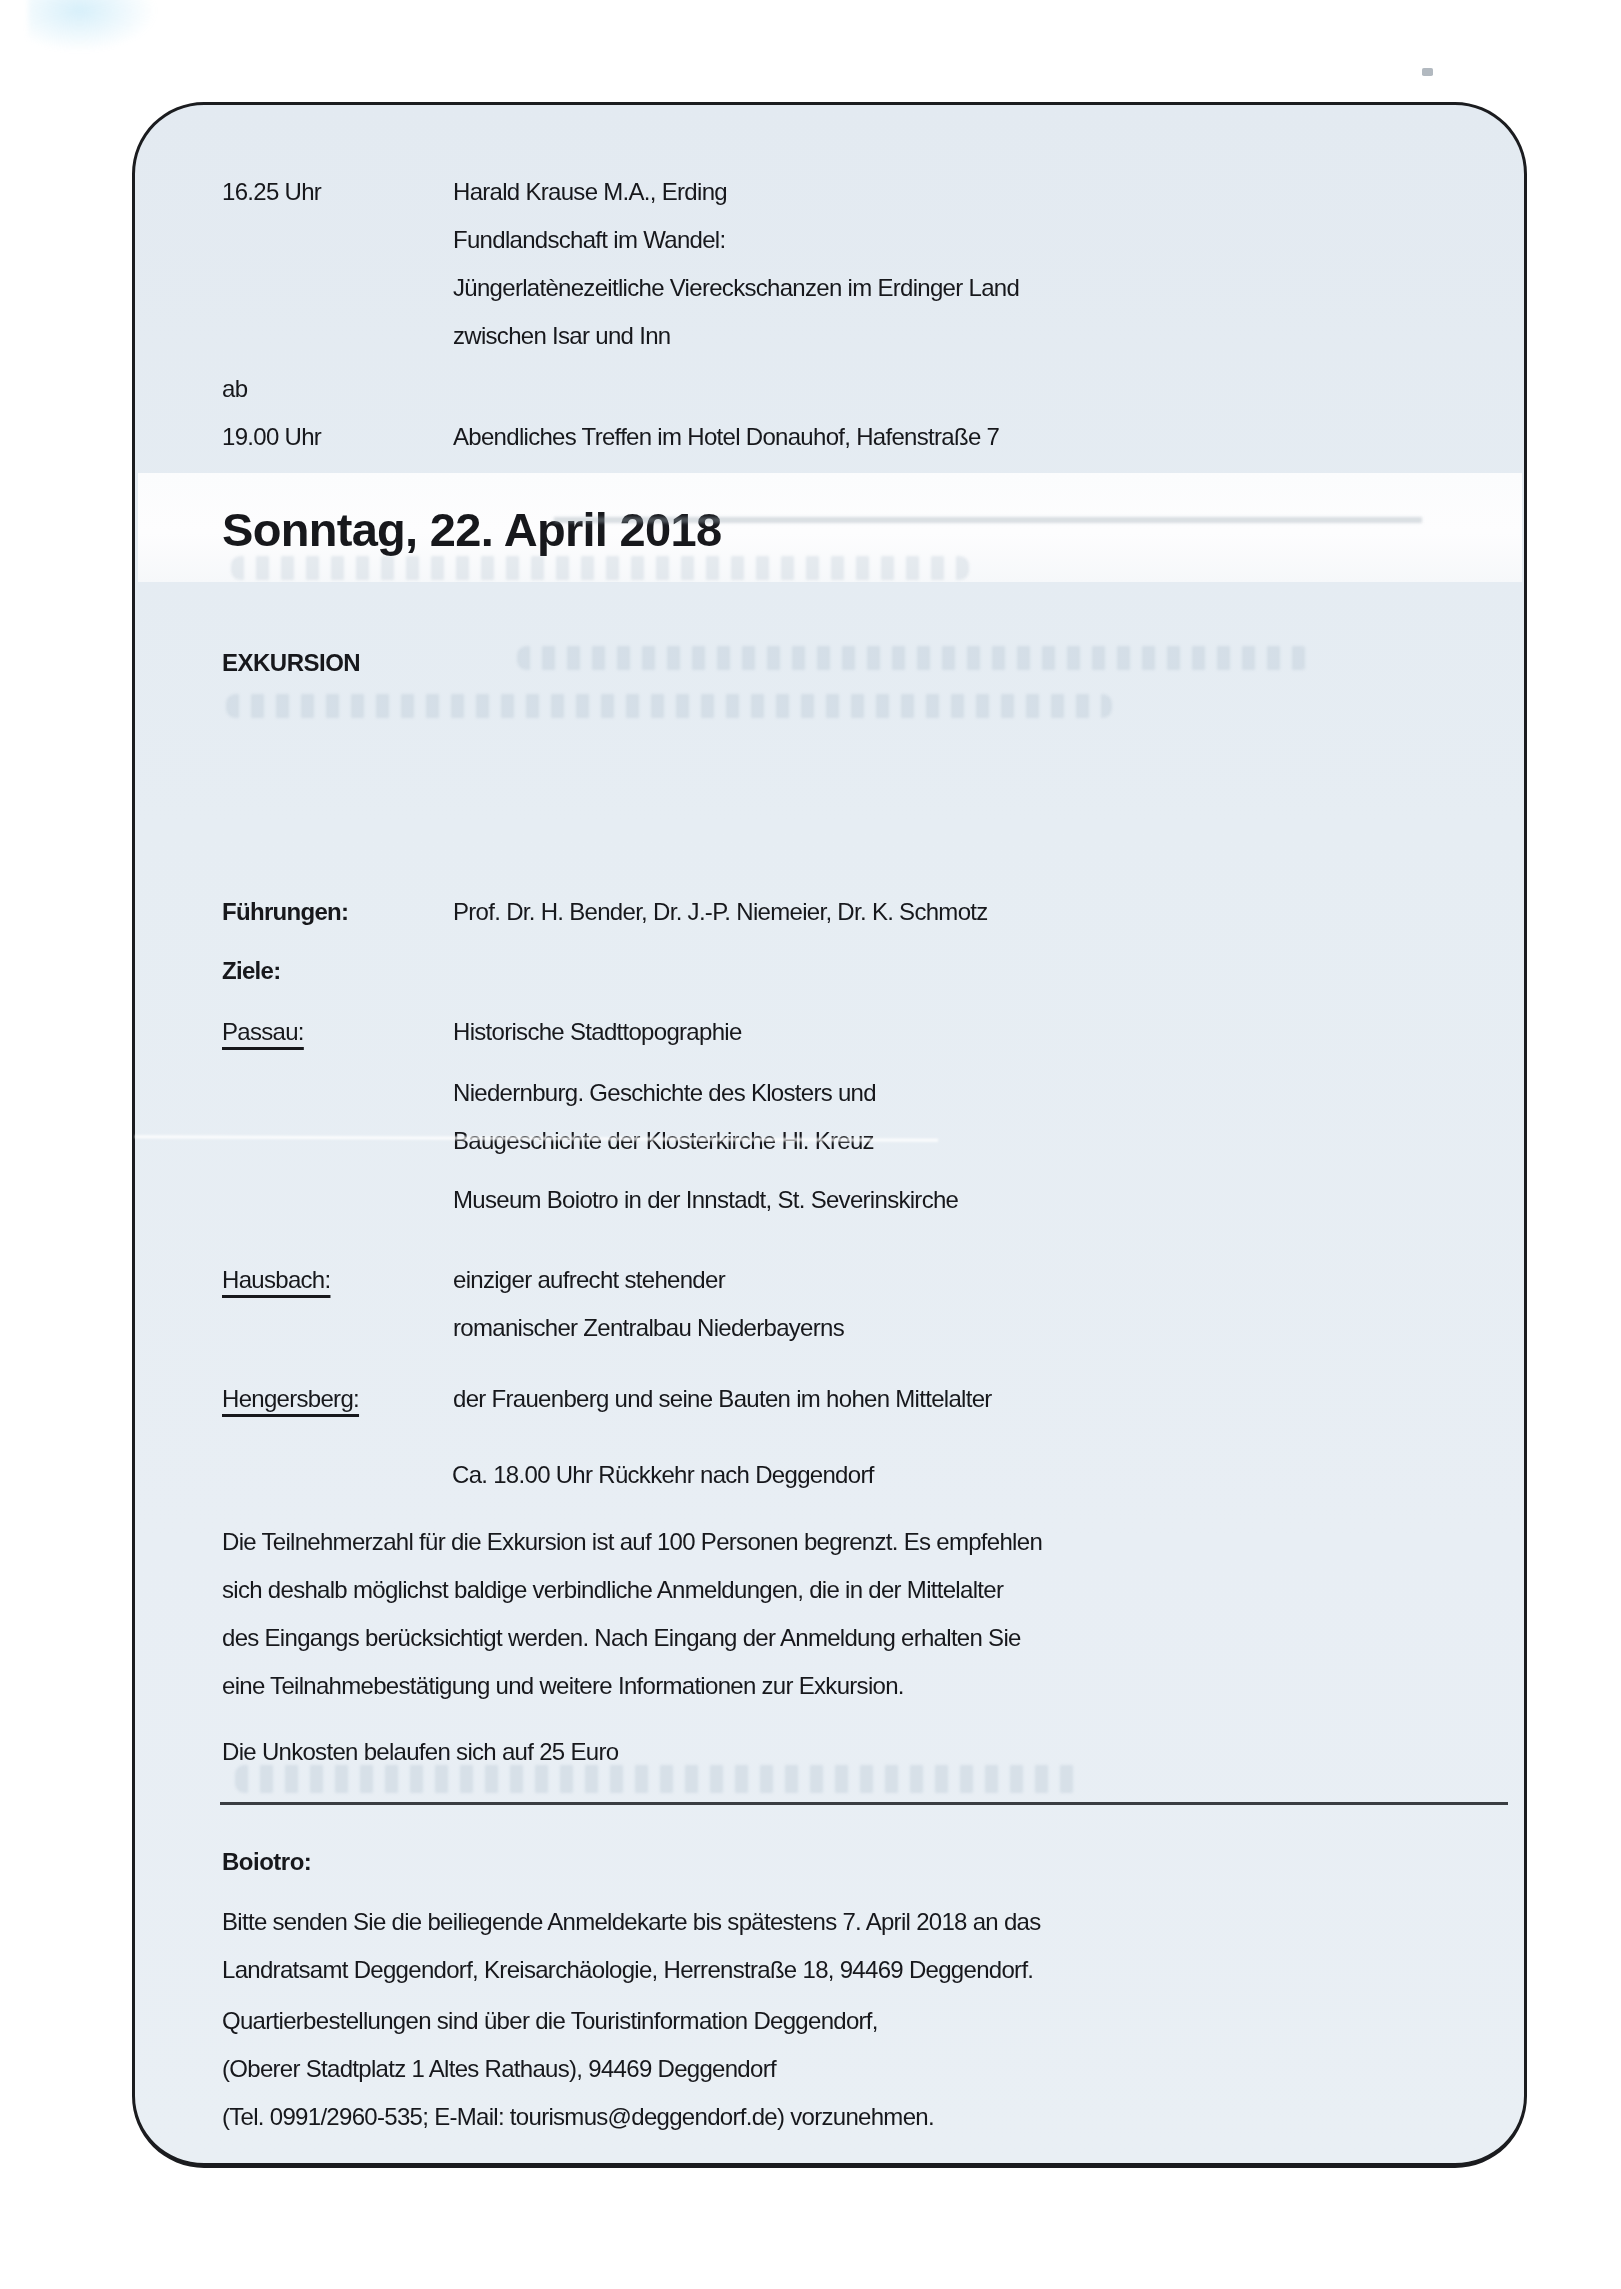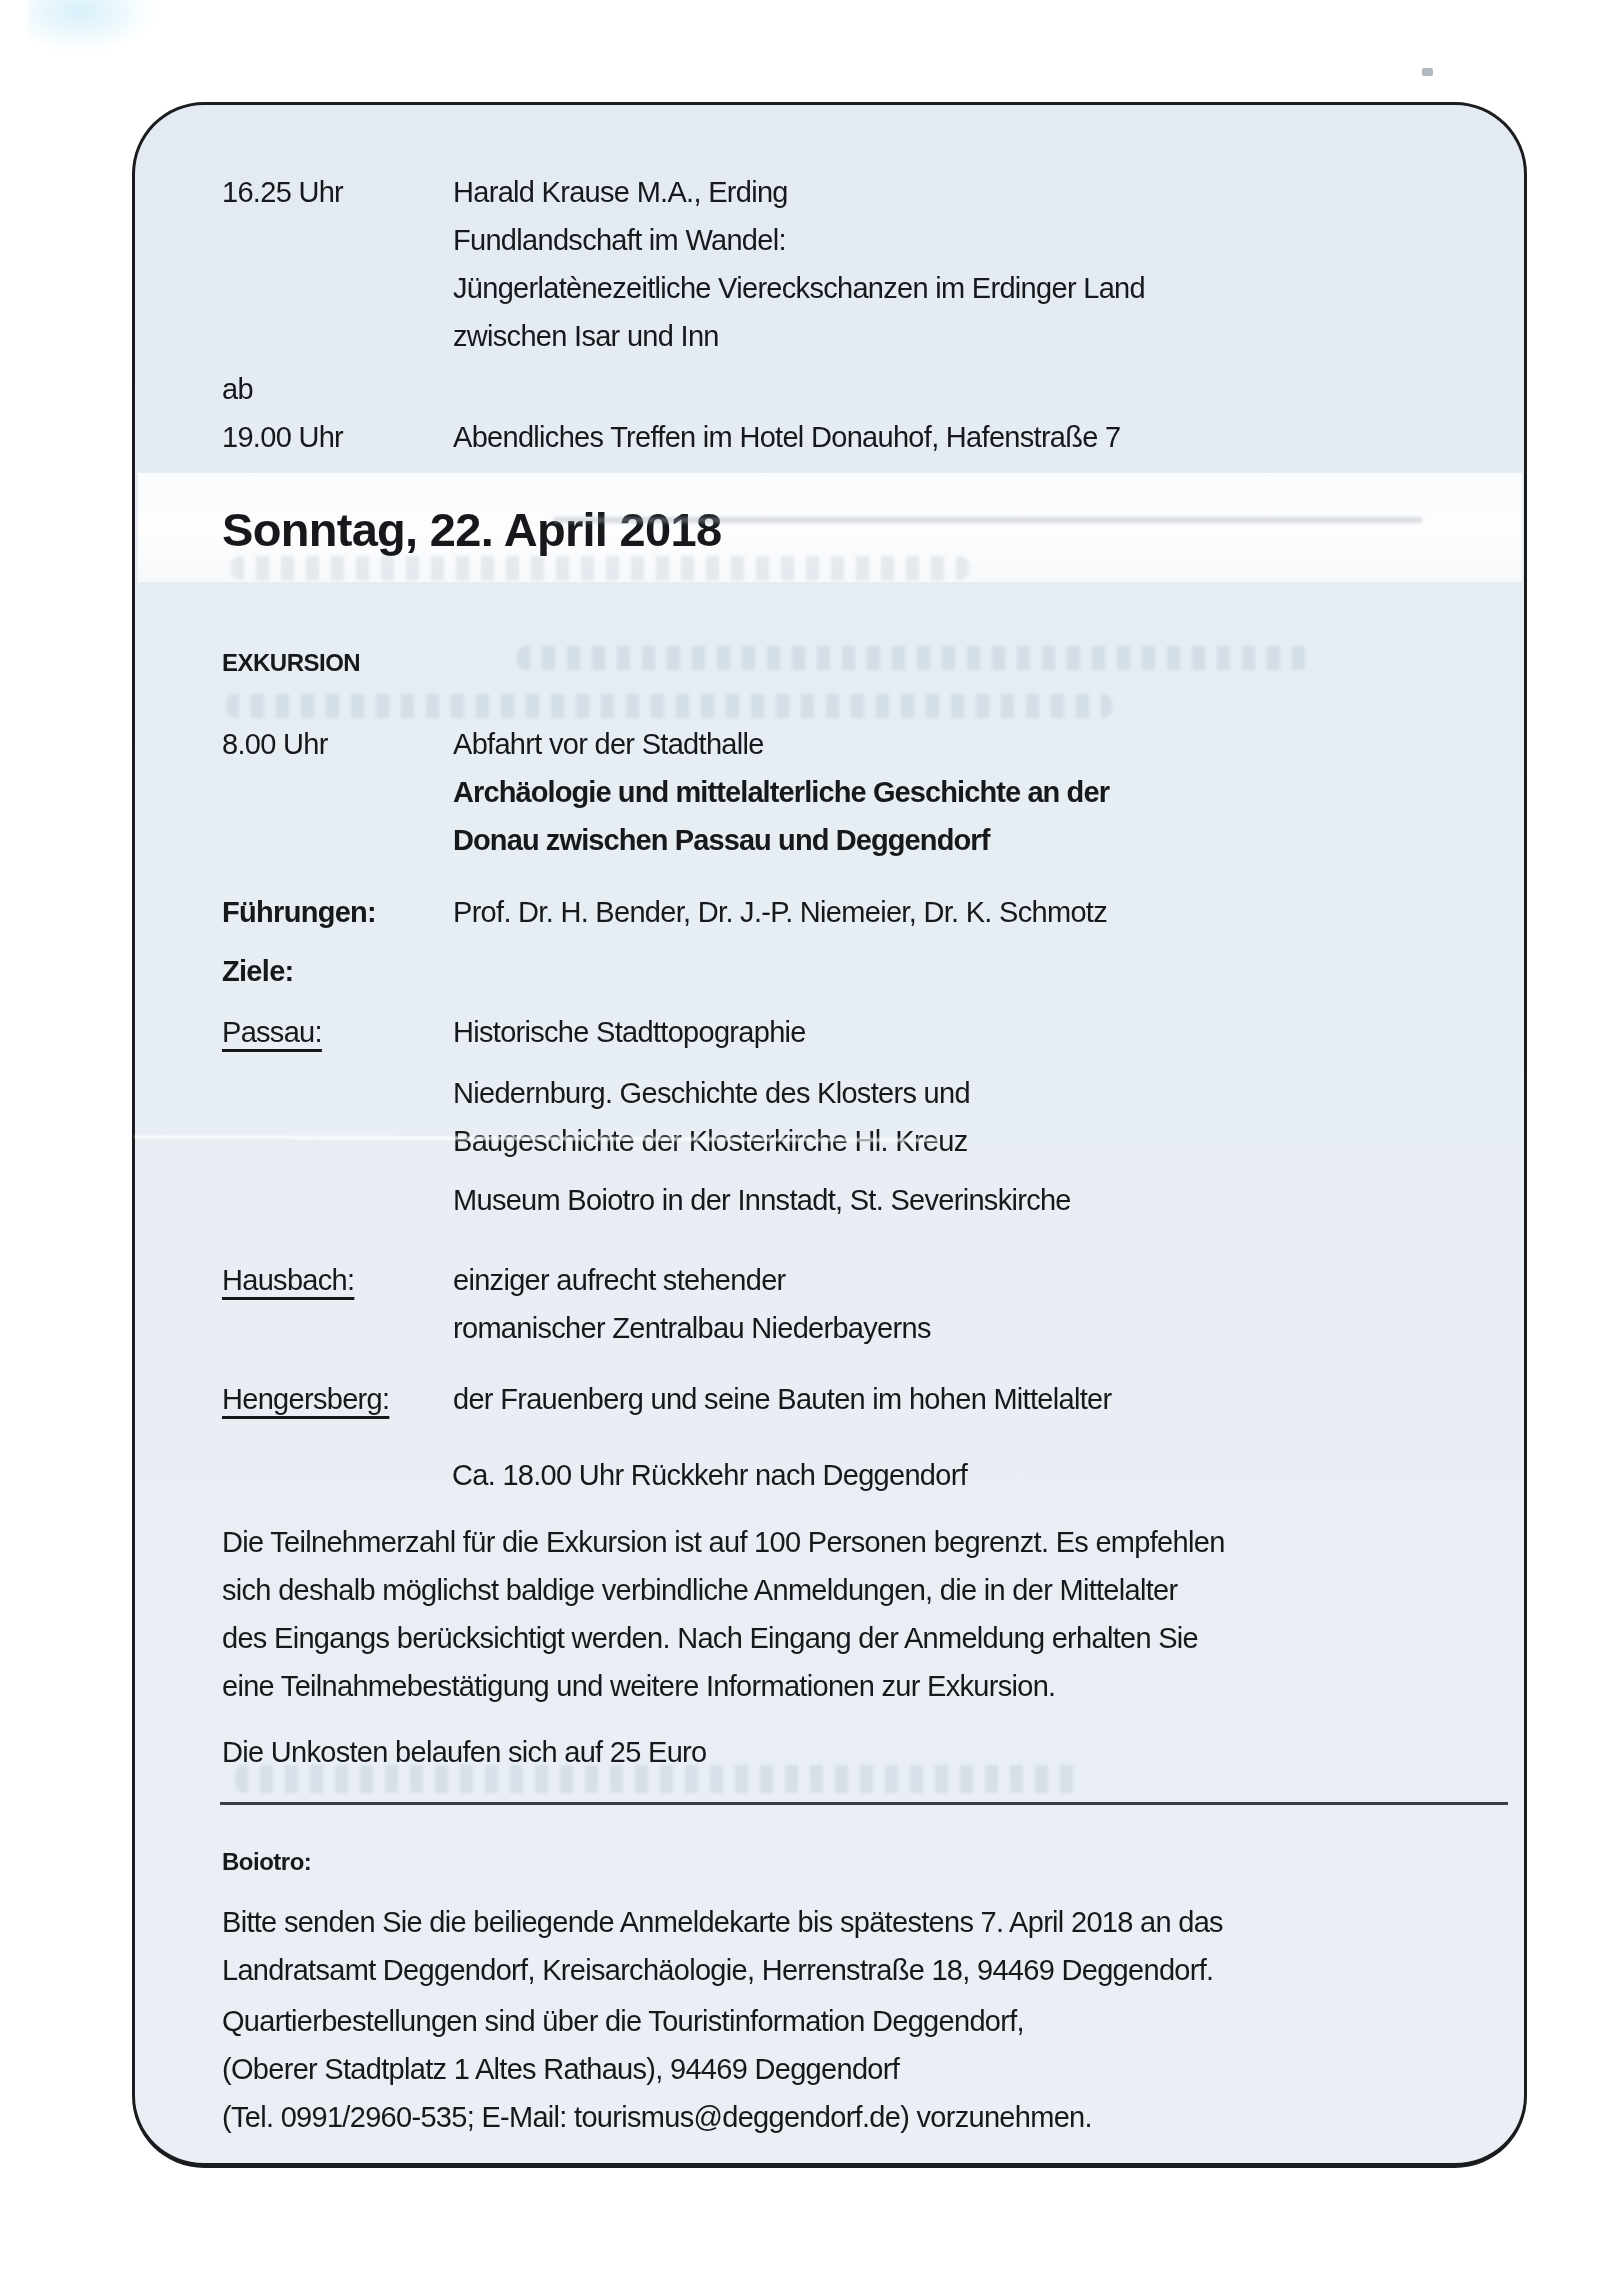--- a/index.html
+++ b/index.html
@@ -19,21 +19,21 @@
     border-radius:72px;
     background:linear-gradient(180deg,#e3eaf1 0%,#e6edf3 35%,#e8eef4 70%,#e9eff4 100%);
   }
   .band{
     position:absolute;left:138px;top:473px;width:1384px;height:109px;
     background:linear-gradient(180deg,#fbfcfd 0%,#fdfdfe 55%,#f6f8fa 100%);
   }
   
   .row{
     position:absolute;left:222px;white-space:nowrap;
-    font-size:29px;line-height:48px;letter-spacing:-0.7px;
+    font-size:24px;line-height:48px;letter-spacing:-0.7px;
   }
   .t1{position:absolute;left:0;top:0;}
   .c2{margin-left:231px;}
   .b{font-weight:bold;}
   .u{text-decoration:underline;text-decoration-thickness:2.8px;text-underline-offset:6.5px;}
   .h-sonntag{font-size:47px;font-weight:bold;letter-spacing:-0.7px;}
   .h-section{font-size:24px;font-weight:bold;letter-spacing:-0.5px;}
   .bt{font-weight:bold;letter-spacing:-0.9px;}
   .hr{
     position:absolute;left:220px;top:1802px;width:1288px;height:2.8px;
@@ -94,28 +94,20 @@
   </div>
 
   <div class="row h-sonntag" style="top:506px">Sonntag, 22. April 2018</div>
   <div class="ghost" style="left:231px;top:556px;width:738px"></div>
   <div class="streak" style="left:554px;top:517px;width:868px"></div>
 
   <div class="row h-section" style="top:639px">EXKURSION</div>
   <div class="ghost" style="left:517px;top:646px;width:794px"></div>
   <div class="ghost" style="left:226px;top:694px;width:886px"></div>
 
-  <div class="row" style="top:720px">
-    <span class="t1">8.00 Uhr</span>
-    <div class="c2">
-      <div>Abfahrt vor der Stadthalle</div>
-      <div class="bt">Archäologie und mittelalterliche Geschichte an der</div>
-      <div class="bt">Donau zwischen Passau und Deggendorf</div>
-    </div>
-  </div>
 
   <div class="row" style="top:888px">
     <span class="t1 b">Führungen:</span>
     <div class="c2">
       <div>Prof. Dr. H. Bender, Dr. J.-P. Niemeier, Dr. K. Schmotz</div>
     </div>
   </div>
 
   <div class="row b" style="top:947px">Ziele:</div>
 

